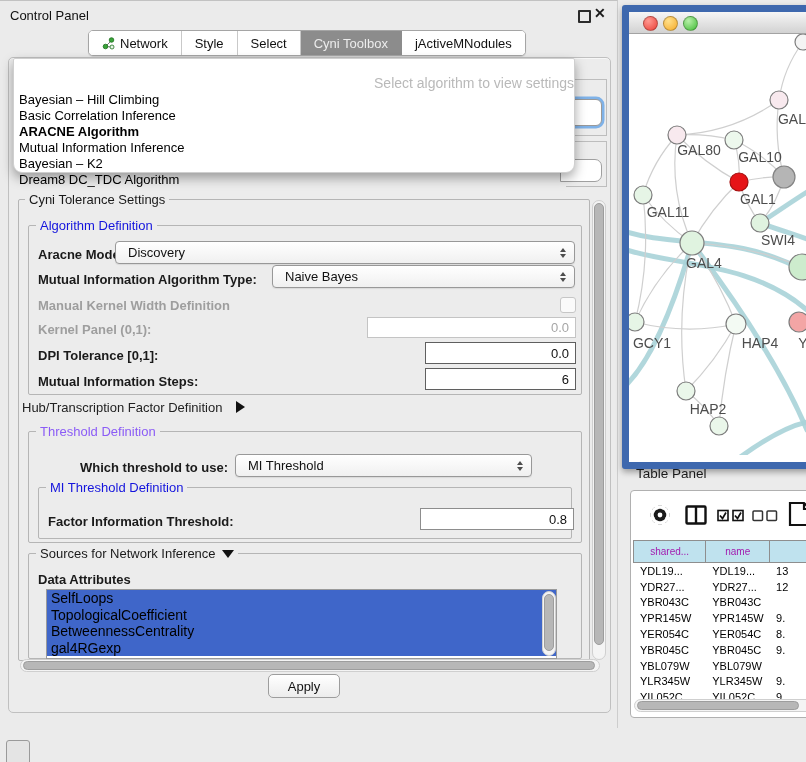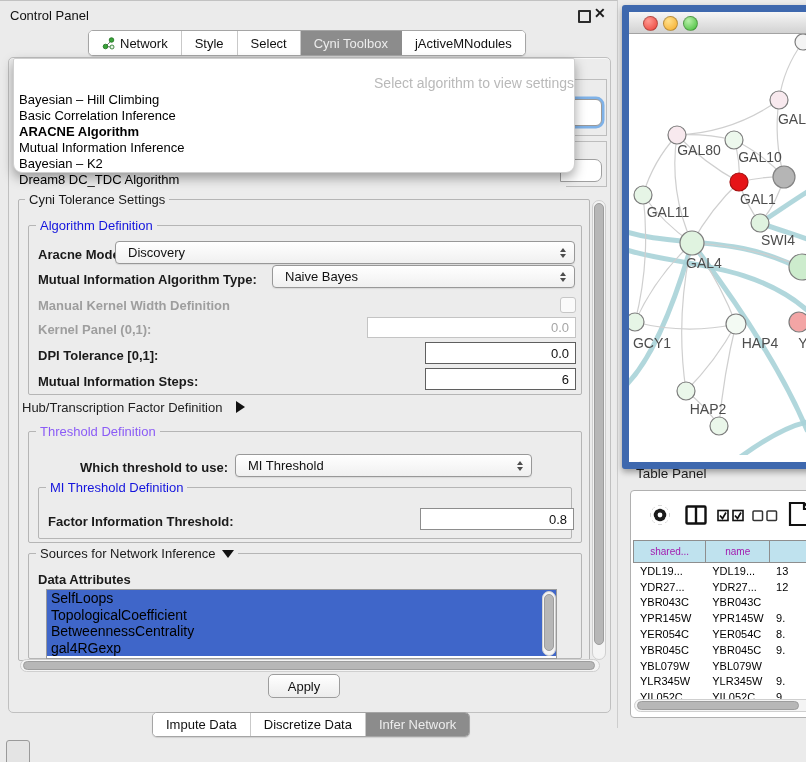--- a/index.html
+++ b/index.html
@@ -226,31 +226,20 @@
 
   <div class="sbv" style="left:592px;top:199px;height:458px">
     <div class="thumb" style="top:2px;height:440px"></div>
     </div>
   <div class="sbh" style="left:20px;top:658px;width:578px">
     <div class="thumb" style="left:2px;width:570px"></div>
     </div>
 
   <div class="btn" style="left:268px;top:673px;width:70px;height:22px">Apply</div>
 
-  <div class="pill" id="bottom-tabbar" style="left:152px;top:711px;height:23px">
-      <div class="tab">
-        <span>Impute Data</span>
-      </div>
-      <div class="tab">
-        <span>Discretize Data</span>
-      </div>
-      <div class="tab selected">
-        <span>Infer Network</span>
-      </div>
-    </div>
 
   <div class="popup">
     <div class="popup-header">Select algorithm to view settings</div>
     <div id="popup-items">
         <div class="popup-item">Bayesian – Hill Climbing</div>
         <div class="popup-item">Basic Correlation Inference</div>
         <div class="popup-item bold">ARACNE Algorithm</div>
         <div class="popup-item">Mutual Information Inference</div>
         <div class="popup-item">Bayesian – K2</div>
         <div class="popup-item">Dream8 DC_TDC Algorithm</div>

